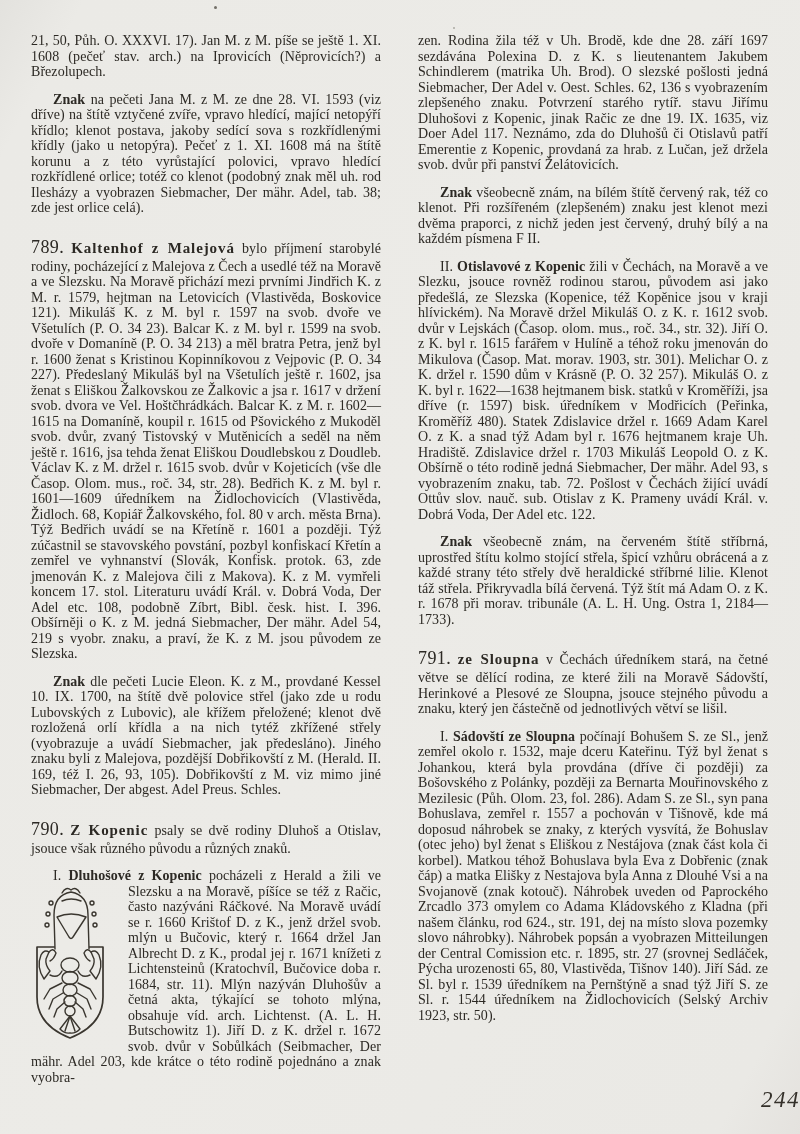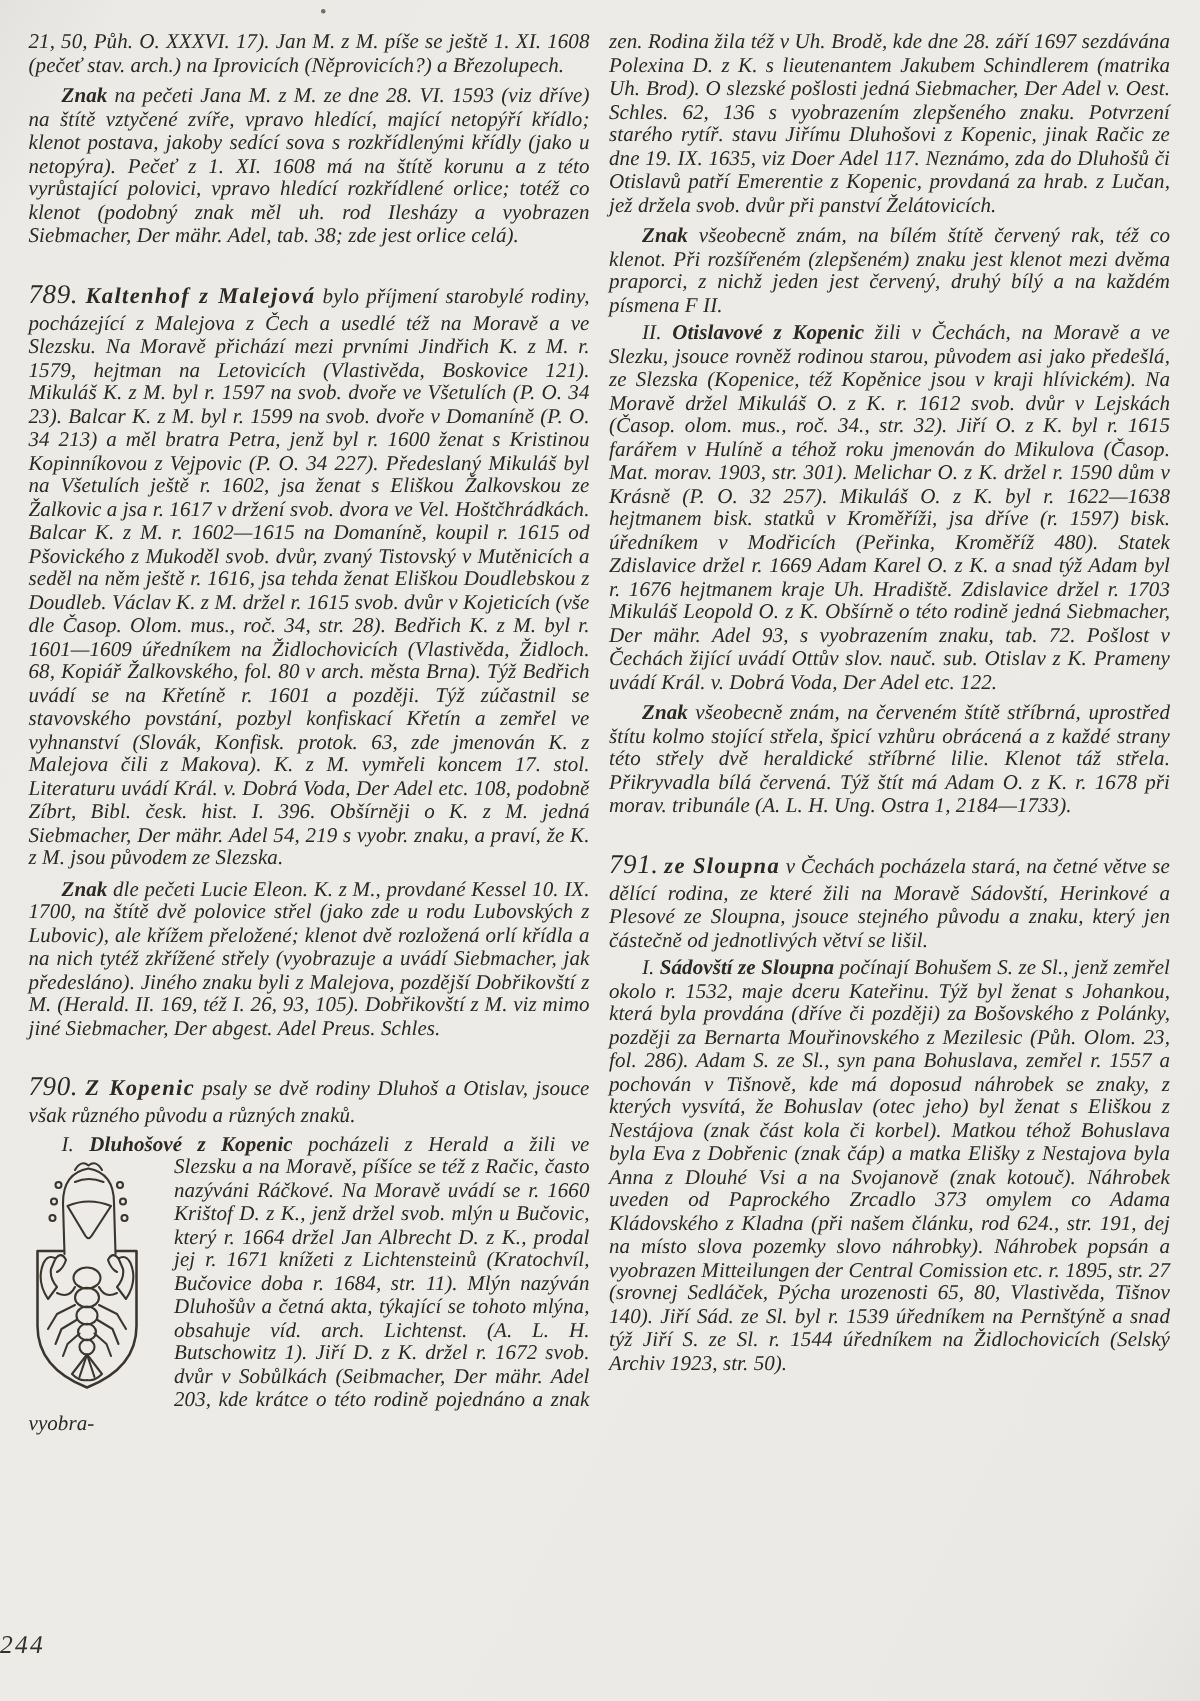--- a/index.html
+++ b/index.html
@@ -5,33 +5,33 @@
   html,body{margin:0;padding:0;}
   body{width:800px;height:1134px;overflow:hidden;background:#cfcdc9;}
   .page{
     position:relative;width:800px;height:1134px;box-sizing:border-box;
     background:linear-gradient(118deg,#e3e2de 0%,#ebeae6 6%,#ecebe7 50%,#eae9e5 94%,#e4e2de 100%);
     font-family:"Liberation Serif","DejaVu Serif",serif;
     color:#2c2924;
   }
   .cols{display:flex;gap:13px;padding:21px 19px 0 19px;}
   .col{width:374px;}
-  .para{margin:0;text-align:justify;font-size:14px;line-height:15.5px;letter-spacing:0.05px;font-style:italic;}
+  .para{margin:12px;text-align:justify;font-size:14px;line-height:15.5px;letter-spacing:0.05px;}
   .indent{text-indent:22px;}
   .m-znak{margin-top:5px;}
   .m-sub{margin-top:3px;}
   .m-entry{margin-top:21px;text-indent:0;}
   .lead{font-weight:bold;}
   .entry-num{font-size:18px;letter-spacing:0.4px;}
   .entry-title{font-size:15px;font-weight:bold;letter-spacing:0.9px;line-height:22px;}
   .first-line{text-indent:22px;text-align:justify;text-align-last:justify;}
   .flow{display:block;}
   .coa{float:left;width:84px;height:158px;margin:3px 12px 2px 1px;}
-  .footer{position:absolute;top:1087px;left:0;width:100%;text-align:left;
-    font-style:italic;font-size:17px;letter-spacing:1.5px;color:#34302a;}
+  .footer{position:absolute;top:1087px;left:0;width:100%;text-align:right;
+    font-style:italic;font-size:23px;letter-spacing:1.5px;color:#34302a;}
   .speck{position:absolute;border-radius:50%;background:#4a453e;}
   .speck-a{left:214px;top:6px;width:3px;height:3px;opacity:.75;}
   .speck-b{left:453px;top:27px;width:2px;height:2px;opacity:.4;}
 </style>
 </head>
 <body>
 
 <div class="page">
   <div class="speck speck-a"></div>
   <div class="speck speck-b"></div>
@@ -86,18 +86,18 @@
     </g>
   </svg>
 <span>Slezsku a na Moravě, píšíce se též z Račic, často nazýváni Ráčkové. Na Moravě uvádí se r. 1660 Krištof D. z K., jenž držel svob. mlýn u Bučovic, který r. 1664 držel Jan Albrecht D. z K., prodal jej r. 1671 knížeti z Lichtensteinů (Kratochvíl, Bučovice doba r. 1684, str. 11). Mlýn nazýván Dluhošův a četná akta, týkající se tohoto mlýna, obsahuje víd. arch. Lichtenst. (A. L. H. Butschowitz 1). Jiří D. z K. držel r. 1672 svob. dvůr v Sobůlkách (Seibmacher, Der mähr. Adel 203, kde krátce o této rodině pojednáno a znak vyobra-</span></div>
         </div>
       </div>
     <div class="col" id="col-right">
         <p class="para"><span>zen. Rodina žila též v Uh. Brodě, kde dne 28. září 1697 sezdávána Polexina D. z K. s lieutenantem Jakubem Schindlerem (matrika Uh. Brod). O slezské pošlosti jedná Siebmacher, Der Adel v. Oest. Schles. 62, 136 s vyobrazením zlepšeného znaku. Potvrzení starého rytíř. stavu Jiřímu Dluhošovi z Kopenic, jinak Račic ze dne 19. IX. 1635, viz Doer Adel 117. Neznámo, zda do Dluhošů či Otislavů patří Emerentie z Kopenic, provdaná za hrab. z Lučan, jež držela svob. dvůr při panství Želátovicích.</span></p>
         <p class="para indent m-znak"><span class="lead">Znak</span> <span>všeobecně znám, na bílém štítě červený rak, též co klenot. Při rozšířeném (zlepšeném) znaku jest klenot mezi dvěma praporci, z nichž jeden jest červený, druhý bílý a na každém písmena F II.</span></p>
         <p class="para indent m-sub"><span>II.</span> <span class="lead">Otislavové z Kopenic</span> <span>žili v Čechách, na Moravě a ve Slezku, jsouce rovněž rodinou starou, původem asi jako předešlá, ze Slezska (Kopenice, též Kopěnice jsou v kraji hlívickém). Na Moravě držel Mikuláš O. z K. r. 1612 svob. dvůr v Lejskách (Časop. olom. mus., roč. 34., str. 32). Jiří O. z K. byl r. 1615 farářem v Hulíně a téhož roku jmenován do Mikulova (Časop. Mat. morav. 1903, str. 301). Melichar O. z K. držel r. 1590 dům v Krásně (P. O. 32 257). Mikuláš O. z K. byl r. 1622—1638 hejtmanem bisk. statků v Kroměříži, jsa dříve (r. 1597) bisk. úředníkem v Modřicích (Peřinka, Kroměříž 480). Statek Zdislavice držel r. 1669 Adam Karel O. z K. a snad týž Adam byl r. 1676 hejtmanem kraje Uh. Hradiště. Zdislavice držel r. 1703 Mikuláš Leopold O. z K. Obšírně o této rodině jedná Siebmacher, Der mähr. Adel 93, s vyobrazením znaku, tab. 72. Pošlost v Čechách žijící uvádí Ottův slov. nauč. sub. Otislav z K. Prameny uvádí Král. v. Dobrá Voda, Der Adel etc. 122.</span></p>
         <p class="para indent m-znak"><span class="lead">Znak</span> <span>všeobecně znám, na červeném štítě stříbrná, uprostřed štítu kolmo stojící střela, špicí vzhůru obrácená a z každé strany této střely dvě heraldické stříbrné lilie. Klenot táž střela. Přikryvadla bílá červená. Týž štít má Adam O. z K. r. 1678 při morav. tribunále (A. L. H. Ung. Ostra 1, 2184—1733).</span></p>
-        <p class="para m-entry"><span class="entry-num">791.</span> <span class="entry-title">ze Sloupna</span> <span>v Čechách pocházela stará, na četné větve se dělící rodina, ze které žili na Moravě Sádovští, Herinkové a Plesové ze Sloupna, jsouce stejného původu a znaku, který jen částečně od jednotlivých větví se lišil.</span></p>
+        <p class="para m-entry"><span class="entry-num">791.</span> <span class="entry-title">ze Sloupna</span> <span>v Čechách úředníkem stará, na četné větve se dělící rodina, ze které žili na Moravě Sádovští, Herinkové a Plesové ze Sloupna, jsouce stejného původu a znaku, který jen částečně od jednotlivých větví se lišil.</span></p>
         <p class="para indent m-sub"><span>I.</span> <span class="lead">Sádovští ze Sloupna</span> <span>počínají Bohušem S. ze Sl., jenž zemřel okolo r. 1532, maje dceru Kateřinu. Týž byl ženat s Johankou, která byla provdána (dříve či později) za Bošovského z Polánky, později za Bernarta Mouřinovského z Mezilesic (Půh. Olom. 23, fol. 286). Adam S. ze Sl., syn pana Bohuslava, zemřel r. 1557 a pochován v Tišnově, kde má doposud náhrobek se znaky, z kterých vysvítá, že Bohuslav (otec jeho) byl ženat s Eliškou z Nestájova (znak část kola či korbel). Matkou téhož Bohuslava byla Eva z Dobřenic (znak čáp) a matka Elišky z Nestajova byla Anna z Dlouhé Vsi a na Svojanově (znak kotouč). Náhrobek uveden od Paprockého Zrcadlo 373 omylem co Adama Kládovského z Kladna (při našem článku, rod 624., str. 191, dej na místo slova pozemky slovo náhrobky). Náhrobek popsán a vyobrazen Mitteilungen der Central Comission etc. r. 1895, str. 27 (srovnej Sedláček, Pýcha urozenosti 65, 80, Vlastivěda, Tišnov 140). Jiří Sád. ze Sl. byl r. 1539 úředníkem na Pernštýně a snad týž Jiří S. ze Sl. r. 1544 úředníkem na Židlochovicích (Selský Archiv 1923, str. 50).</span></p>
       </div>
   </div>
   <div class="footer">244</div>
 </div>
 
 </body></html>

